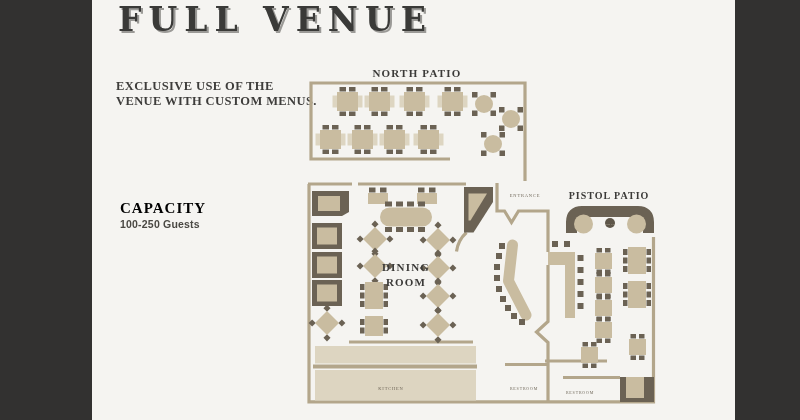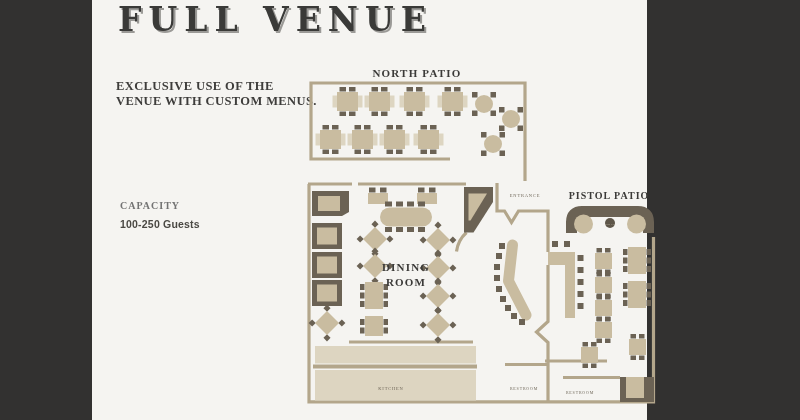--- a/index.html
+++ b/index.html
@@ -2,21 +2,21 @@
 <html><head>
 <meta charset="utf-8">
 <style>
   html,body{margin:0;padding:0;}
   body{
     width:800px;height:420px;position:relative;overflow:hidden;
     background:#323130;
     font-family:"Liberation Sans", sans-serif;
   }
   .page{
-    position:absolute;left:92px;top:0;width:555px;height:420px;
+    position:absolute;left:92px;top:0;width:643px;height:420px;
     background:#f5f4f1;
   }
   .title{
     position:absolute;left:26px;top:0px;
     font-family:"DejaVu Serif", serif;font-weight:700;
     font-size:33px;letter-spacing:7px;color:#3a3a38;
     text-shadow:2px 2px 0 #9b9a97;
     white-space:nowrap;
   }
   .heading{
@@ -26,21 +26,21 @@
     color:#3e3d3b;white-space:pre-line;margin-top:18px;
   }
   .body-copy{
     position:absolute;left:28px;top:106px;width:205px;
     font-size:10.5px;line-height:13.4px;letter-spacing:.2px;
     color:#5d5c59;white-space:pre-line;
   }
   .cap-label{
     position:absolute;left:28px;top:200px;
     font-family:"Liberation Serif", serif;font-weight:700;
-    font-size:10px;letter-spacing:1px;color:#737373;
+    font-size:15px;letter-spacing:1px;color:#000000;
   }
   .cap-value{
     position:absolute;left:28px;top:218px;
     font-size:10.5px;font-weight:700;color:#4a4843;letter-spacing:.2px;
   }
   .plan{position:absolute;left:205px;top:60px;}
   
   .ft{fill:#c9bca0;}
   .fd{fill:#6b6254;}
   .fc{fill:#ddd5c1;}

